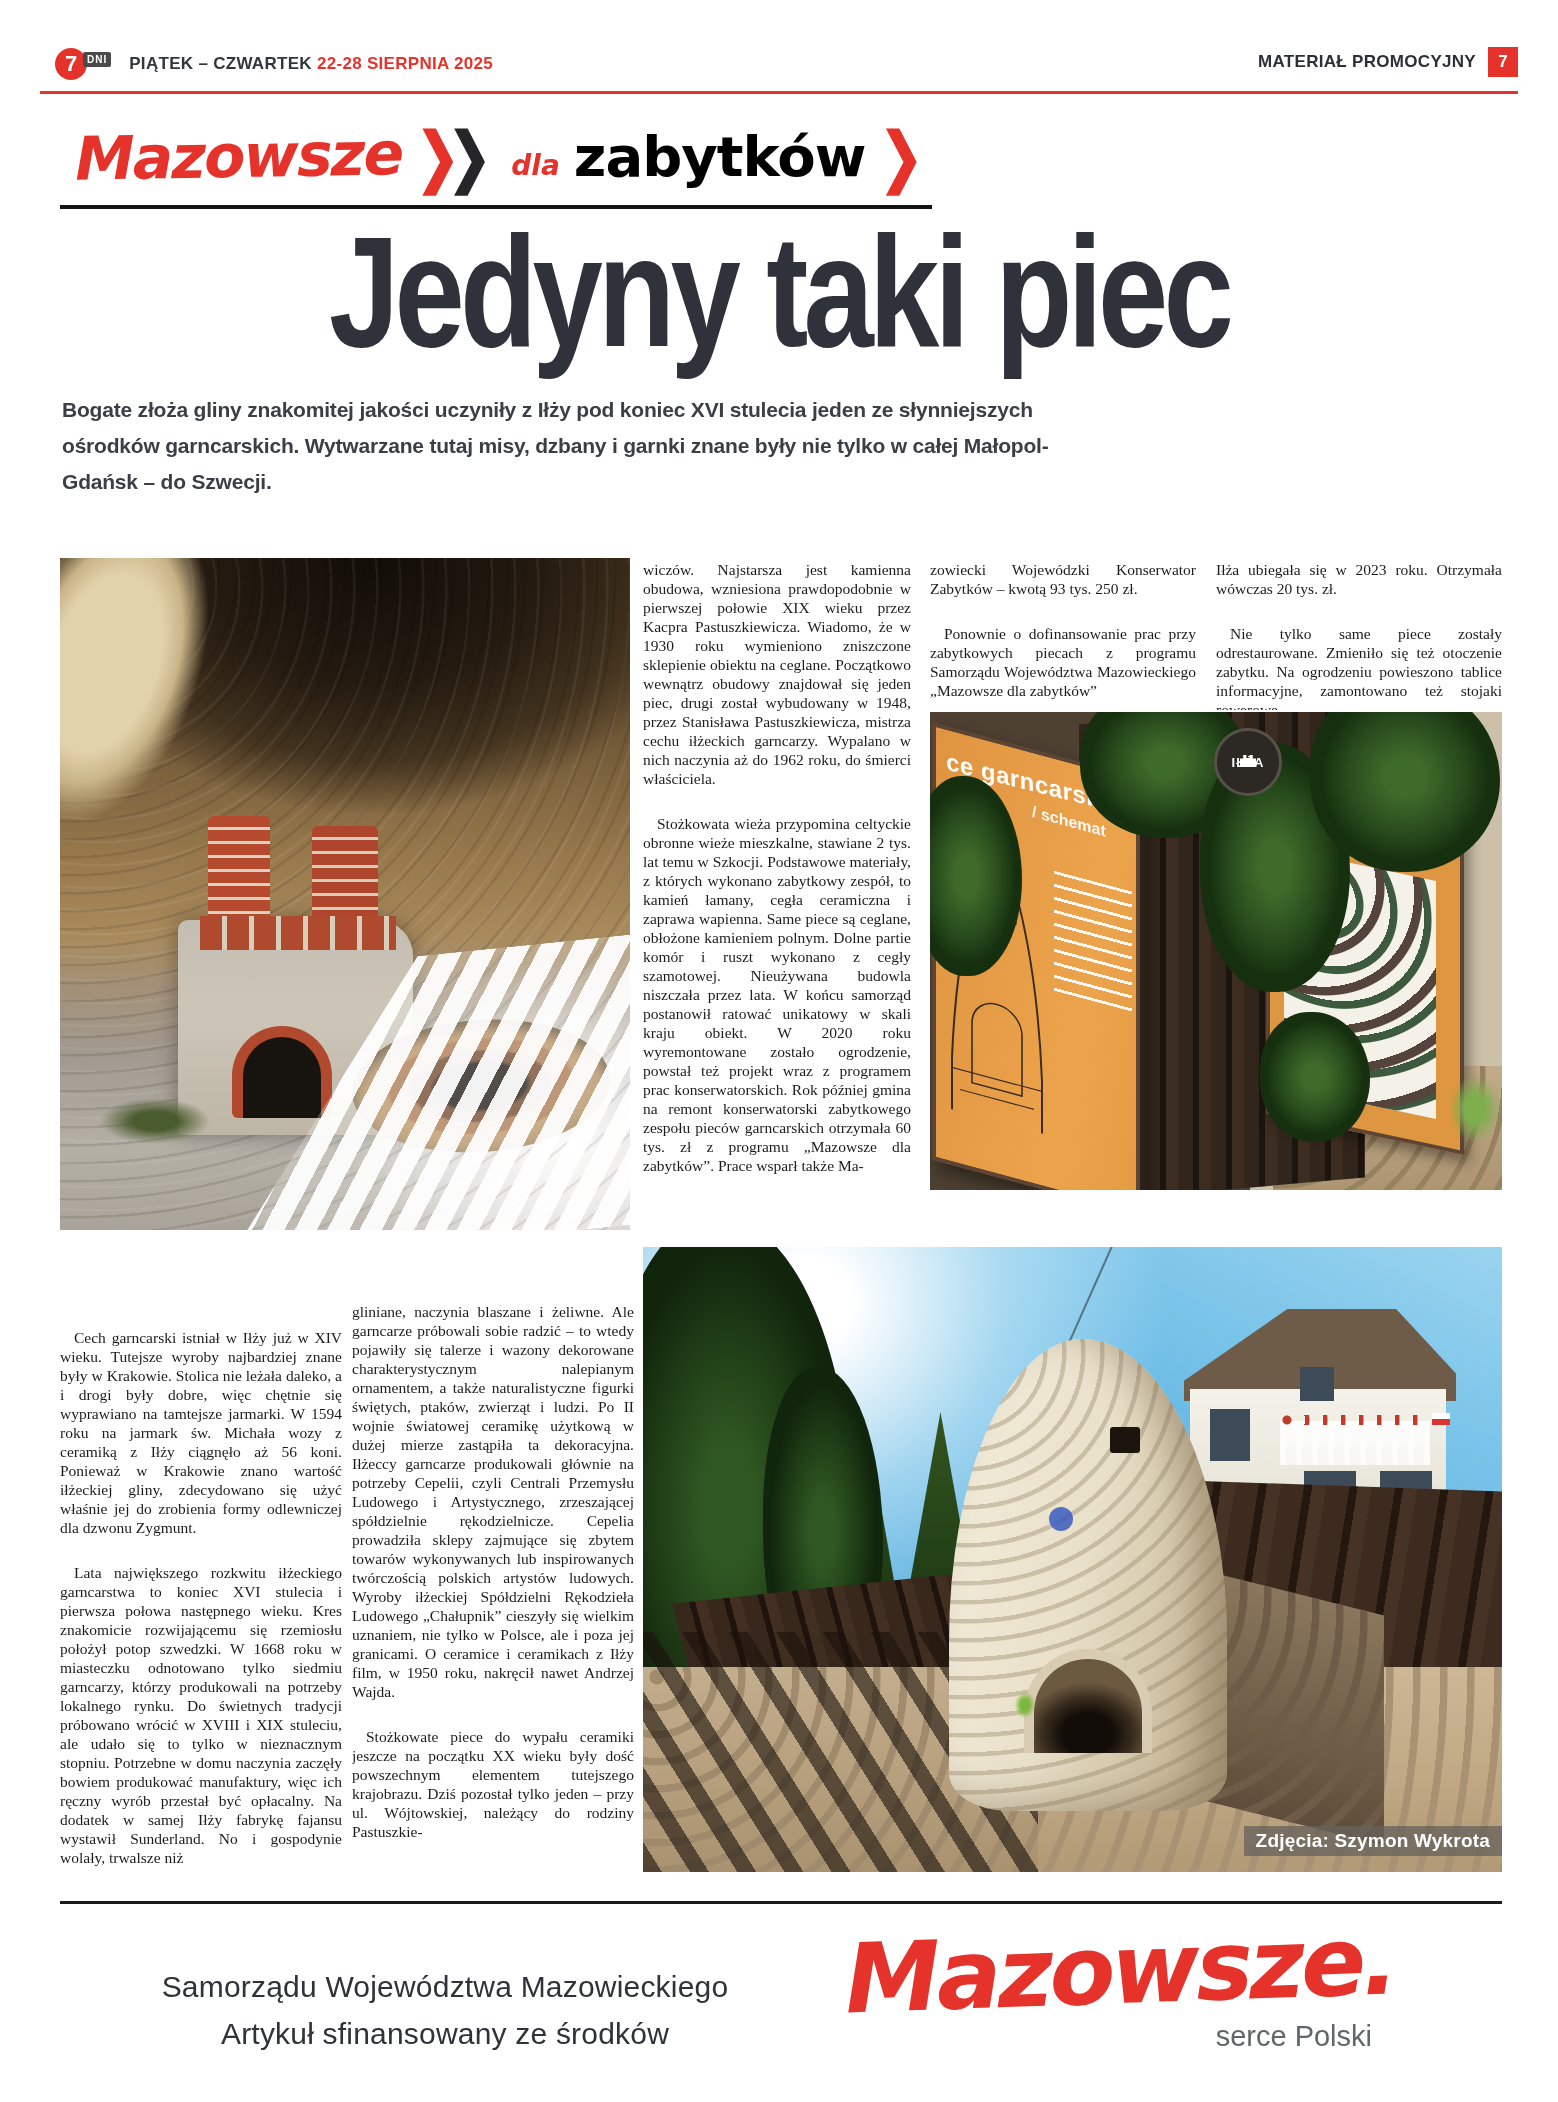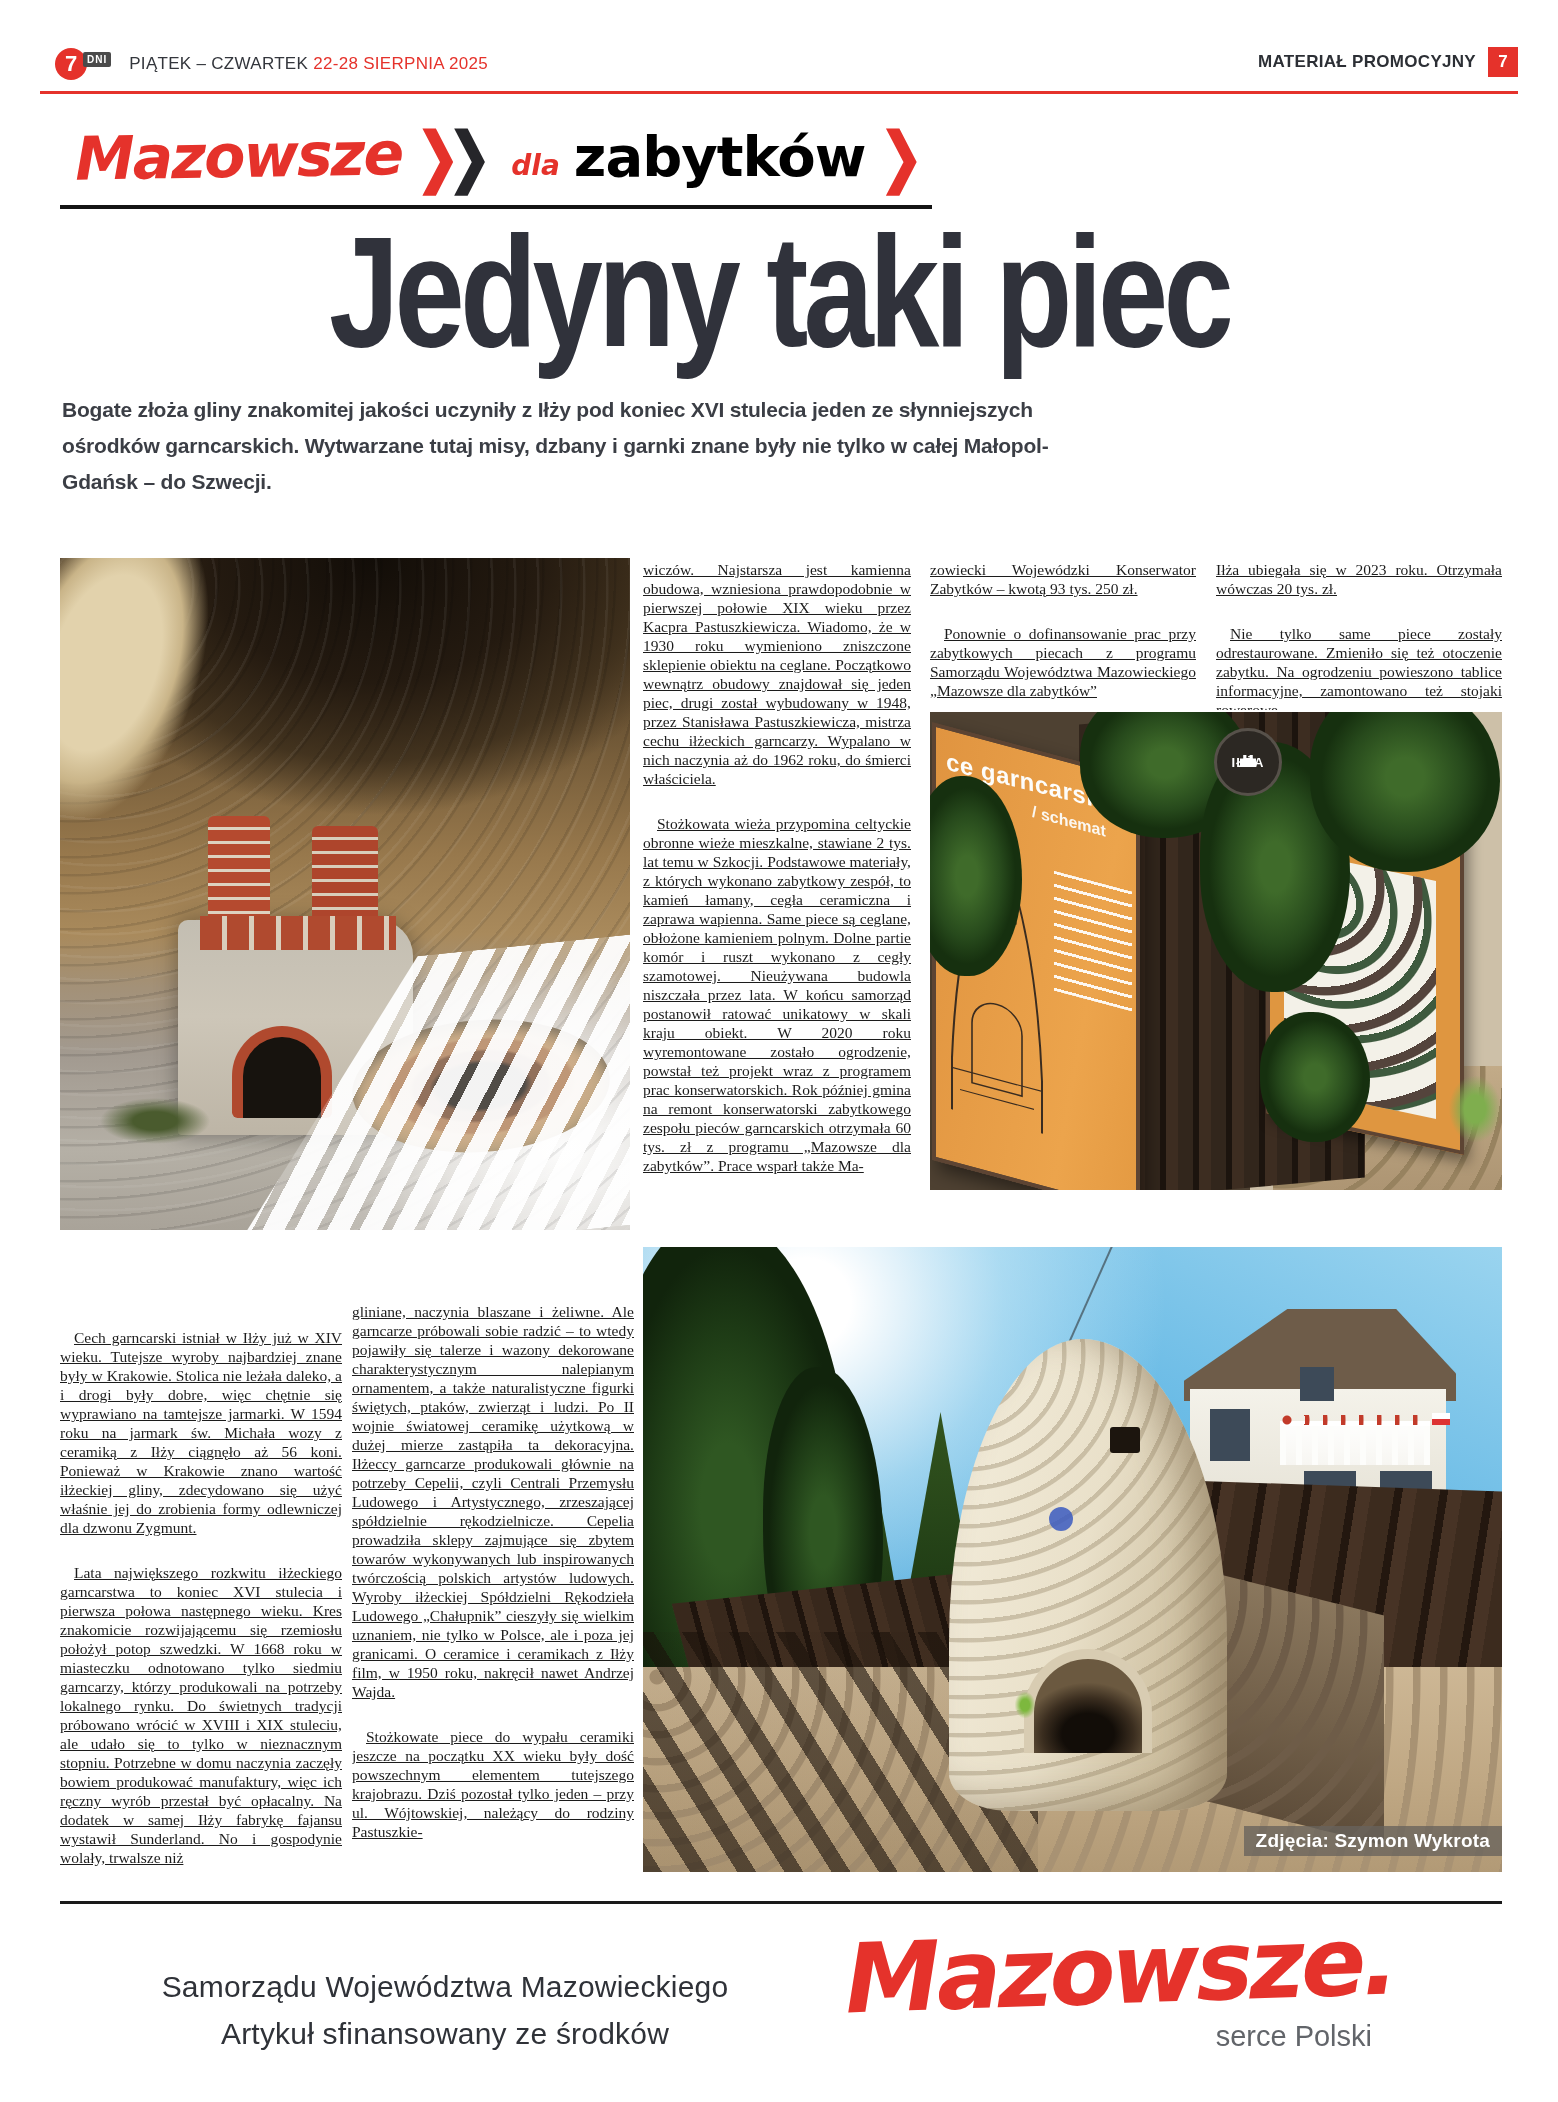--- a/index.html
+++ b/index.html
@@ -6,21 +6,21 @@
   #page{position:relative;width:1558px;height:2102px;background:#ffffff;margin:0 auto;
         font-family:"Liberation Sans",sans-serif;overflow:hidden;}
   #page *{box-sizing:border-box;}
 
   
   .hdr-left{position:absolute;left:55px;top:48px;display:flex;align-items:center;gap:10px;}
   .logo7{width:32px;height:32px;border-radius:50%;background:#e5322b;color:#fff;
          font-weight:bold;font-size:22px;display:flex;align-items:center;justify-content:center;}
   .logoDni{background:#4a4a4a;color:#fff;font-weight:bold;font-size:10px;padding:2px 4px;
            border-radius:2px;margin-left:-14px;margin-top:-10px;letter-spacing:1px;}
-  .hdr-date{font-size:17px;font-weight:normal;color:#33363c;letter-spacing:.3px;margin-left:8px;}
+  .hdr-date{font-size:17px;font-weight:bold;color:#33363c;letter-spacing:.3px;margin-left:8px;}
   .hdr-date .red{color:#e5322b;}
   .hdr-right{position:absolute;right:40px;top:47px;display:flex;align-items:center;gap:12px;}
   .promo{font-size:17px;font-weight:bold;color:#2c2f35;letter-spacing:.3px;}
   .pagebox{width:30px;height:30px;background:#e5322b;color:#fff;font-weight:bold;font-size:17px;
            display:flex;align-items:center;justify-content:center;}
   .hdr-rule{position:absolute;left:40px;top:91px;width:1478px;height:3px;background:#e5322b;}
 
   
   .brand{position:absolute;left:75px;top:108px;height:96px;display:flex;align-items:center;gap:14px;}
   .brand-maz{font-family:"DejaVu Sans",sans-serif;font-style:italic;font-weight:bold;
@@ -36,21 +36,21 @@
   
   .headline{position:absolute;left:0;top:212px;width:1558px;text-align:center;
             font-size:158px;font-weight:bold;color:#30323b;letter-spacing:-6px;line-height:1;
             transform:scaleX(.8);}
   .lead{position:absolute;left:62px;top:392px;width:1450px;color:#3b3e45;
         font-size:21px;line-height:36px;font-weight:bold;letter-spacing:-.2px;}
   .lead div{white-space:nowrap;}
 
   
   .col{position:absolute;font-family:"Liberation Serif",serif;font-size:15.5px;line-height:19px;
-       color:#1c1c1c;text-align:justify;text-decoration:underline;}
+       color:#1c1c1c;text-align:justify;}
   .col p{margin:0;}
   .col p.ind{text-indent:14px;margin-top:26px;}
   .cA{left:643px;top:560px;width:268px;}
   .cB{left:930px;top:560px;width:266px;height:150px;overflow:hidden;}
   .cC{left:1216px;top:560px;width:286px;height:150px;overflow:hidden;}
   .cD{left:60px;top:1302px;width:282px;height:572px;overflow:hidden;}
   .cE{left:352px;top:1302px;width:282px;height:572px;overflow:hidden;}
 
   
   .photo{position:absolute;overflow:hidden;}

